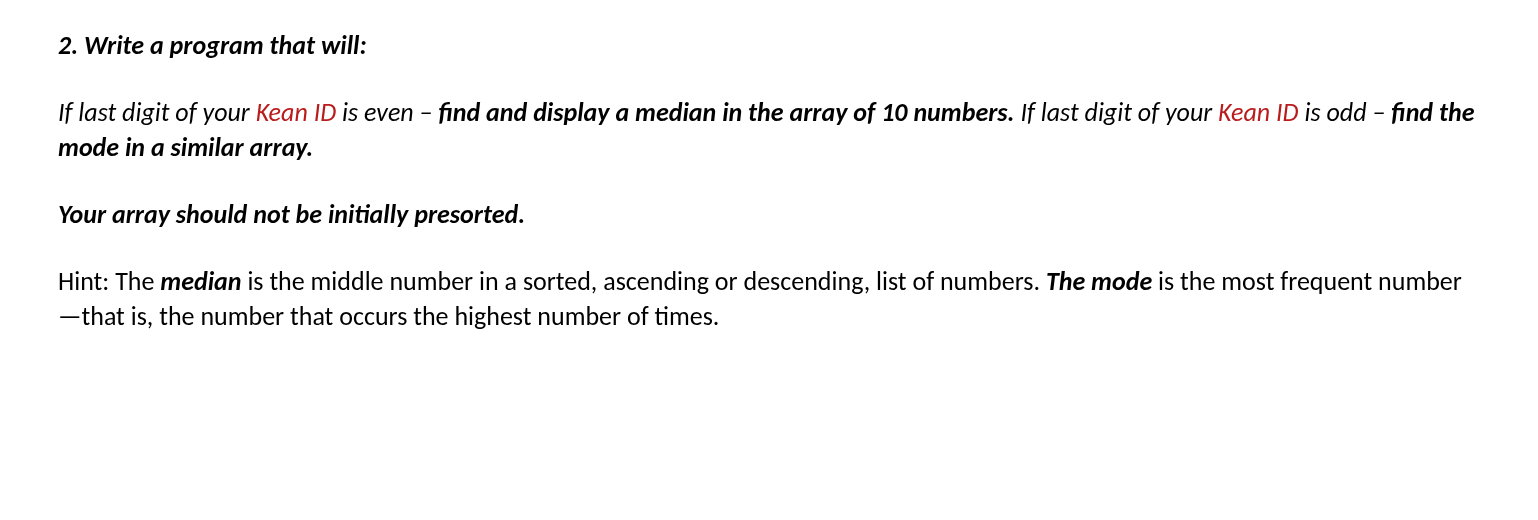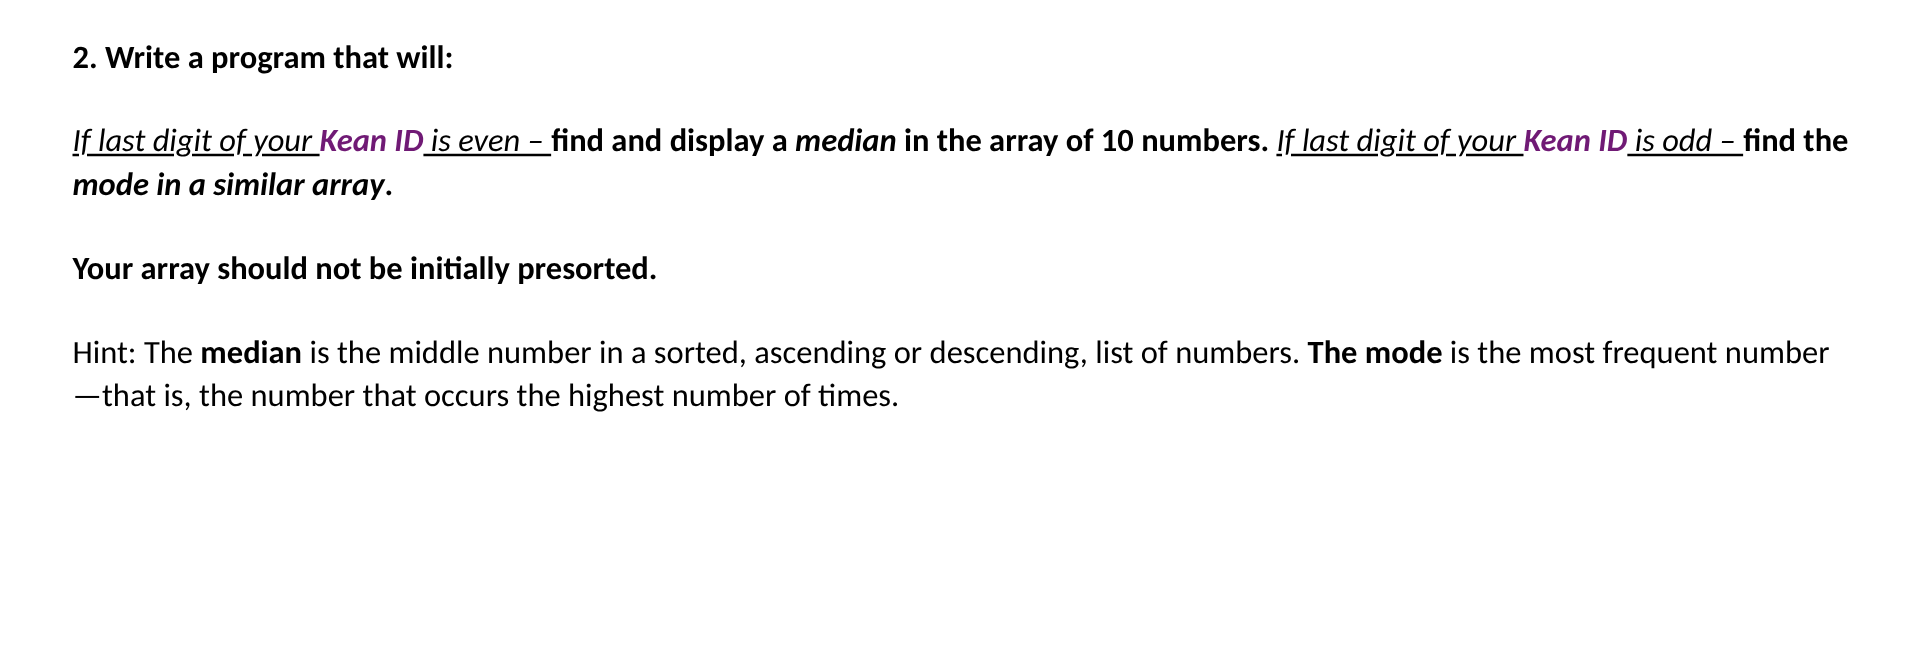--- a/index.html
+++ b/index.html
@@ -9,32 +9,32 @@
       padding: 20px 50px 50px 50px;
       color: #000;
       background: #fff;
       max-width: 1538px;
     }
     .block {
       margin-bottom: 32px;
     }
     .bold {
       font-weight: bold;
+      font-style: italic;
     }
     .italic {
       font-style: italic;
-      text-decoration: underline;
     }
     .bolditalic {
       font-weight: bold;
       font-style: italic;
     }
     .kean {
-      color: #701a75;
-      font-weight: bold;
+      color: #b91c1c;
+      font-weight: normal;
       font-style: italic;
     }
     .purple {
       color: #000000;
     }
   </style>
 </head>
 <body>
 
 <div class="block bold">2. Write a program that will:</div>

